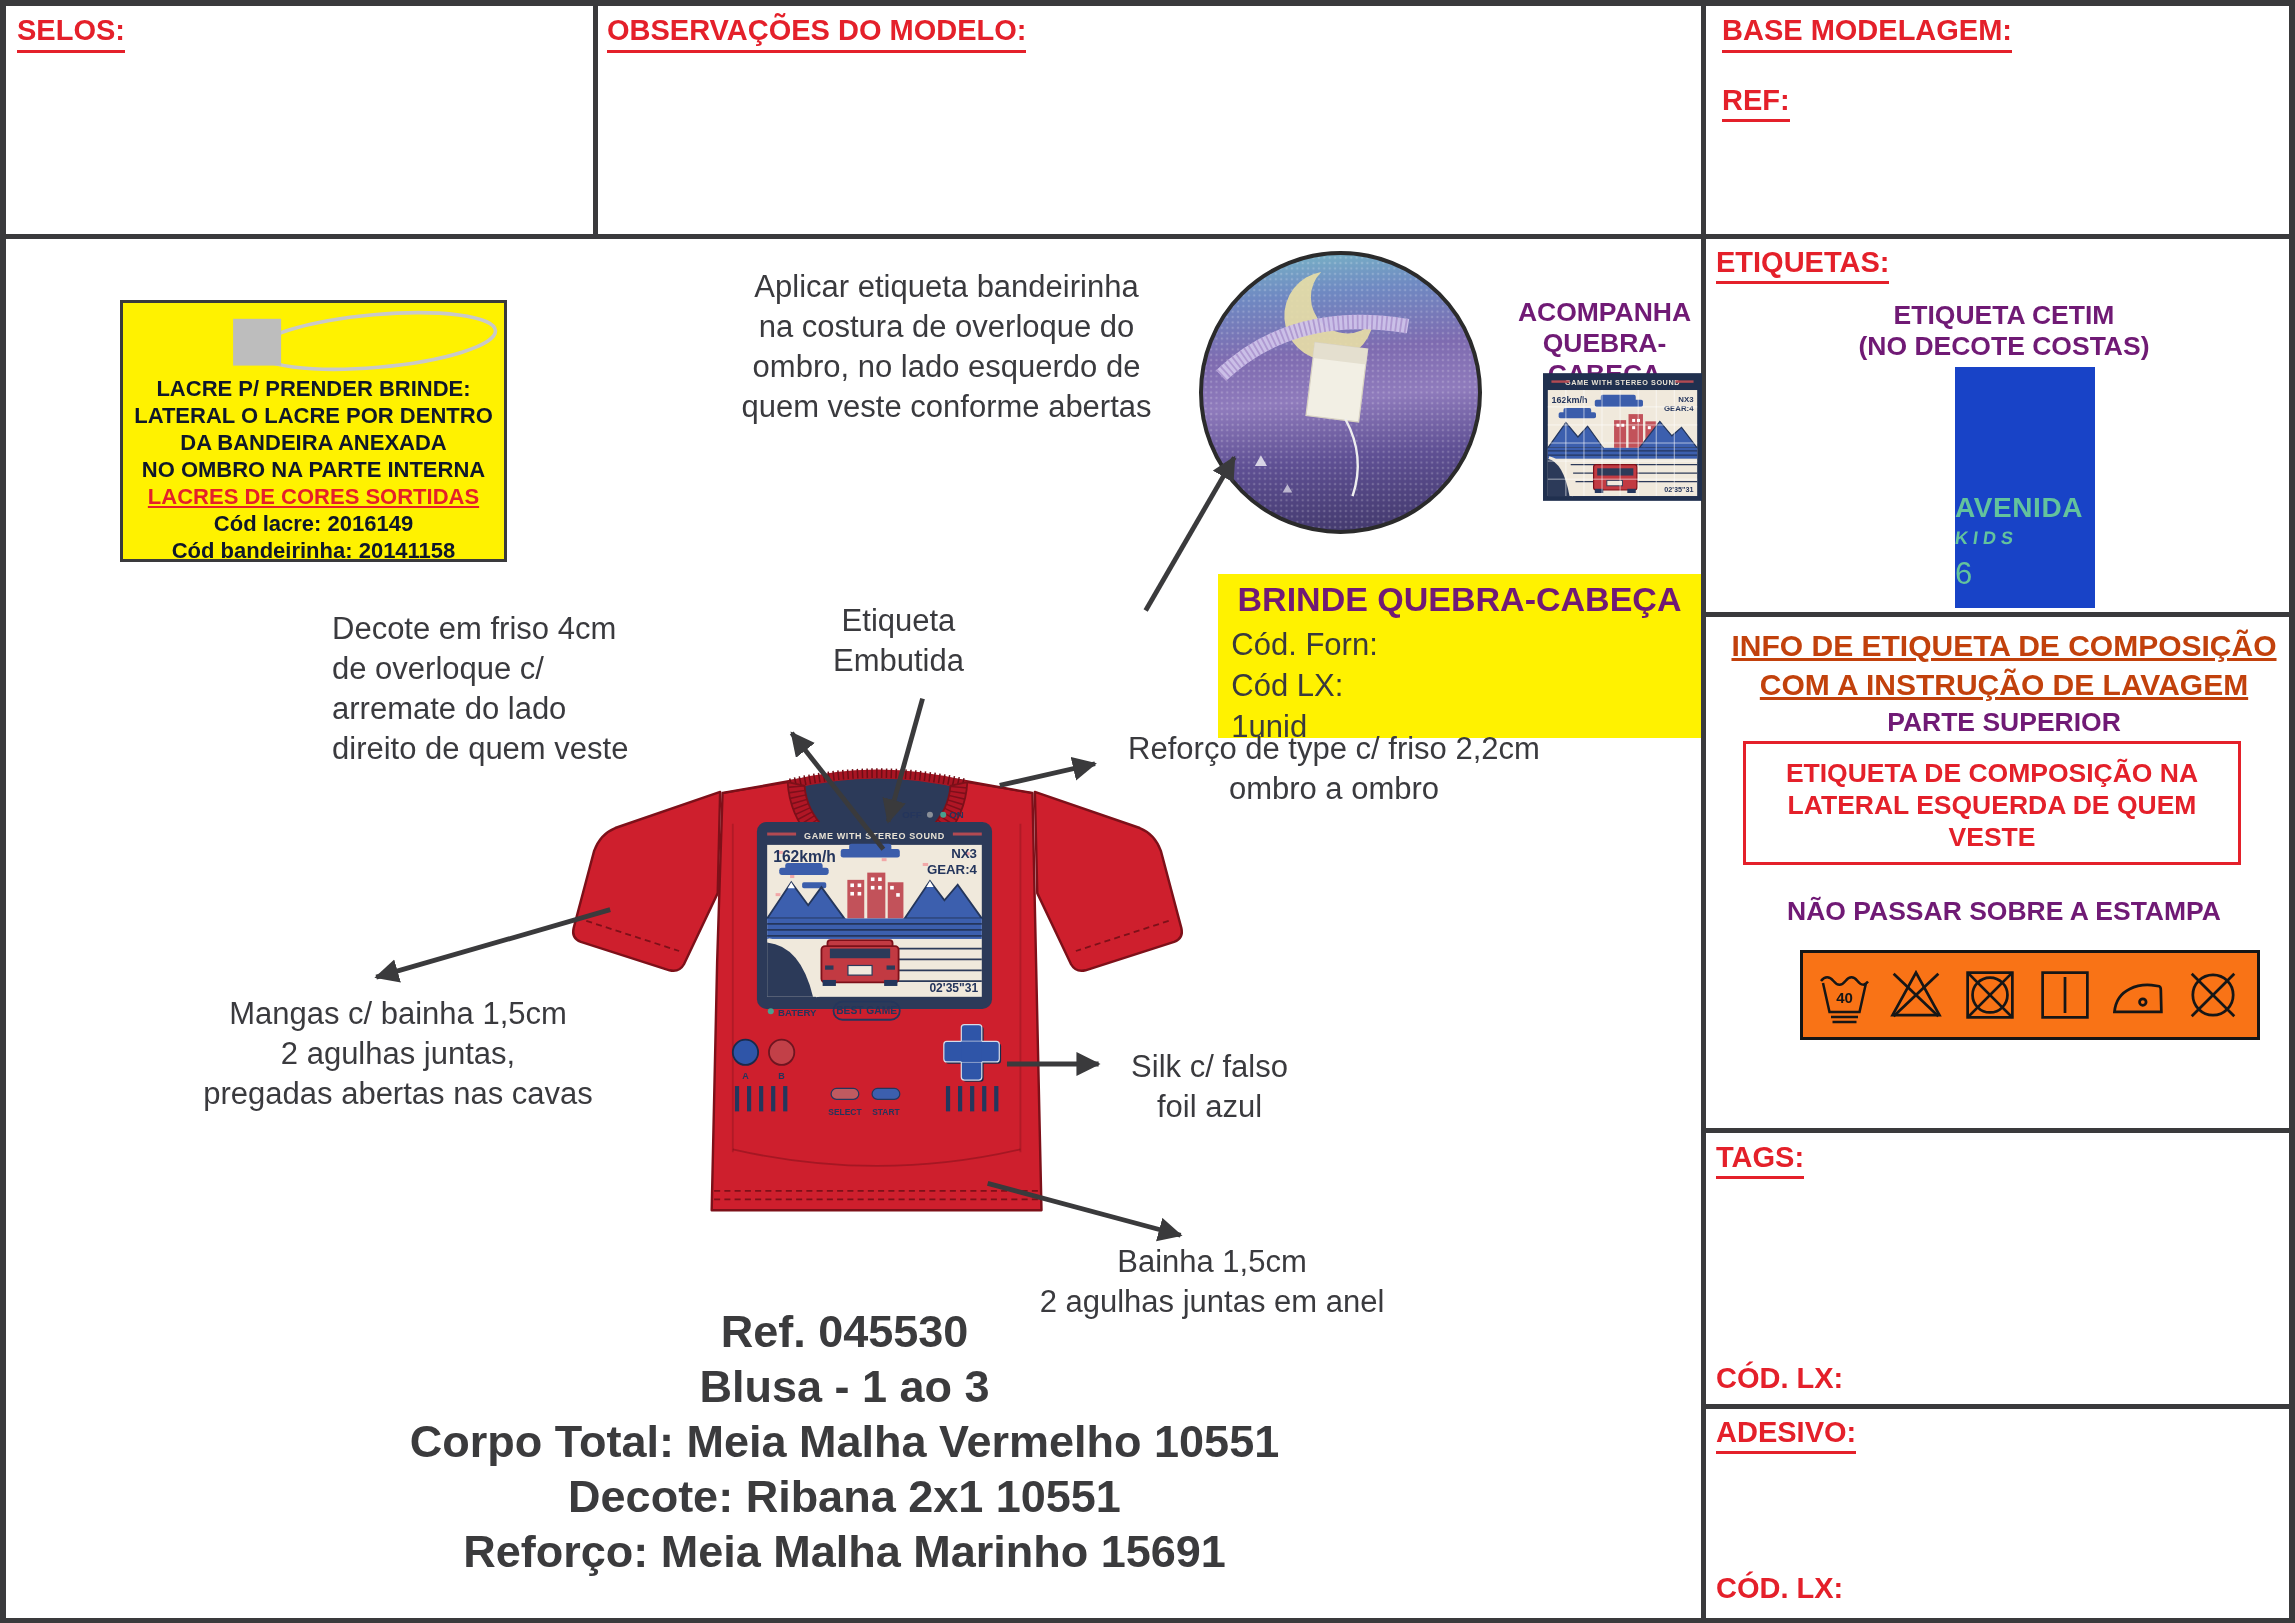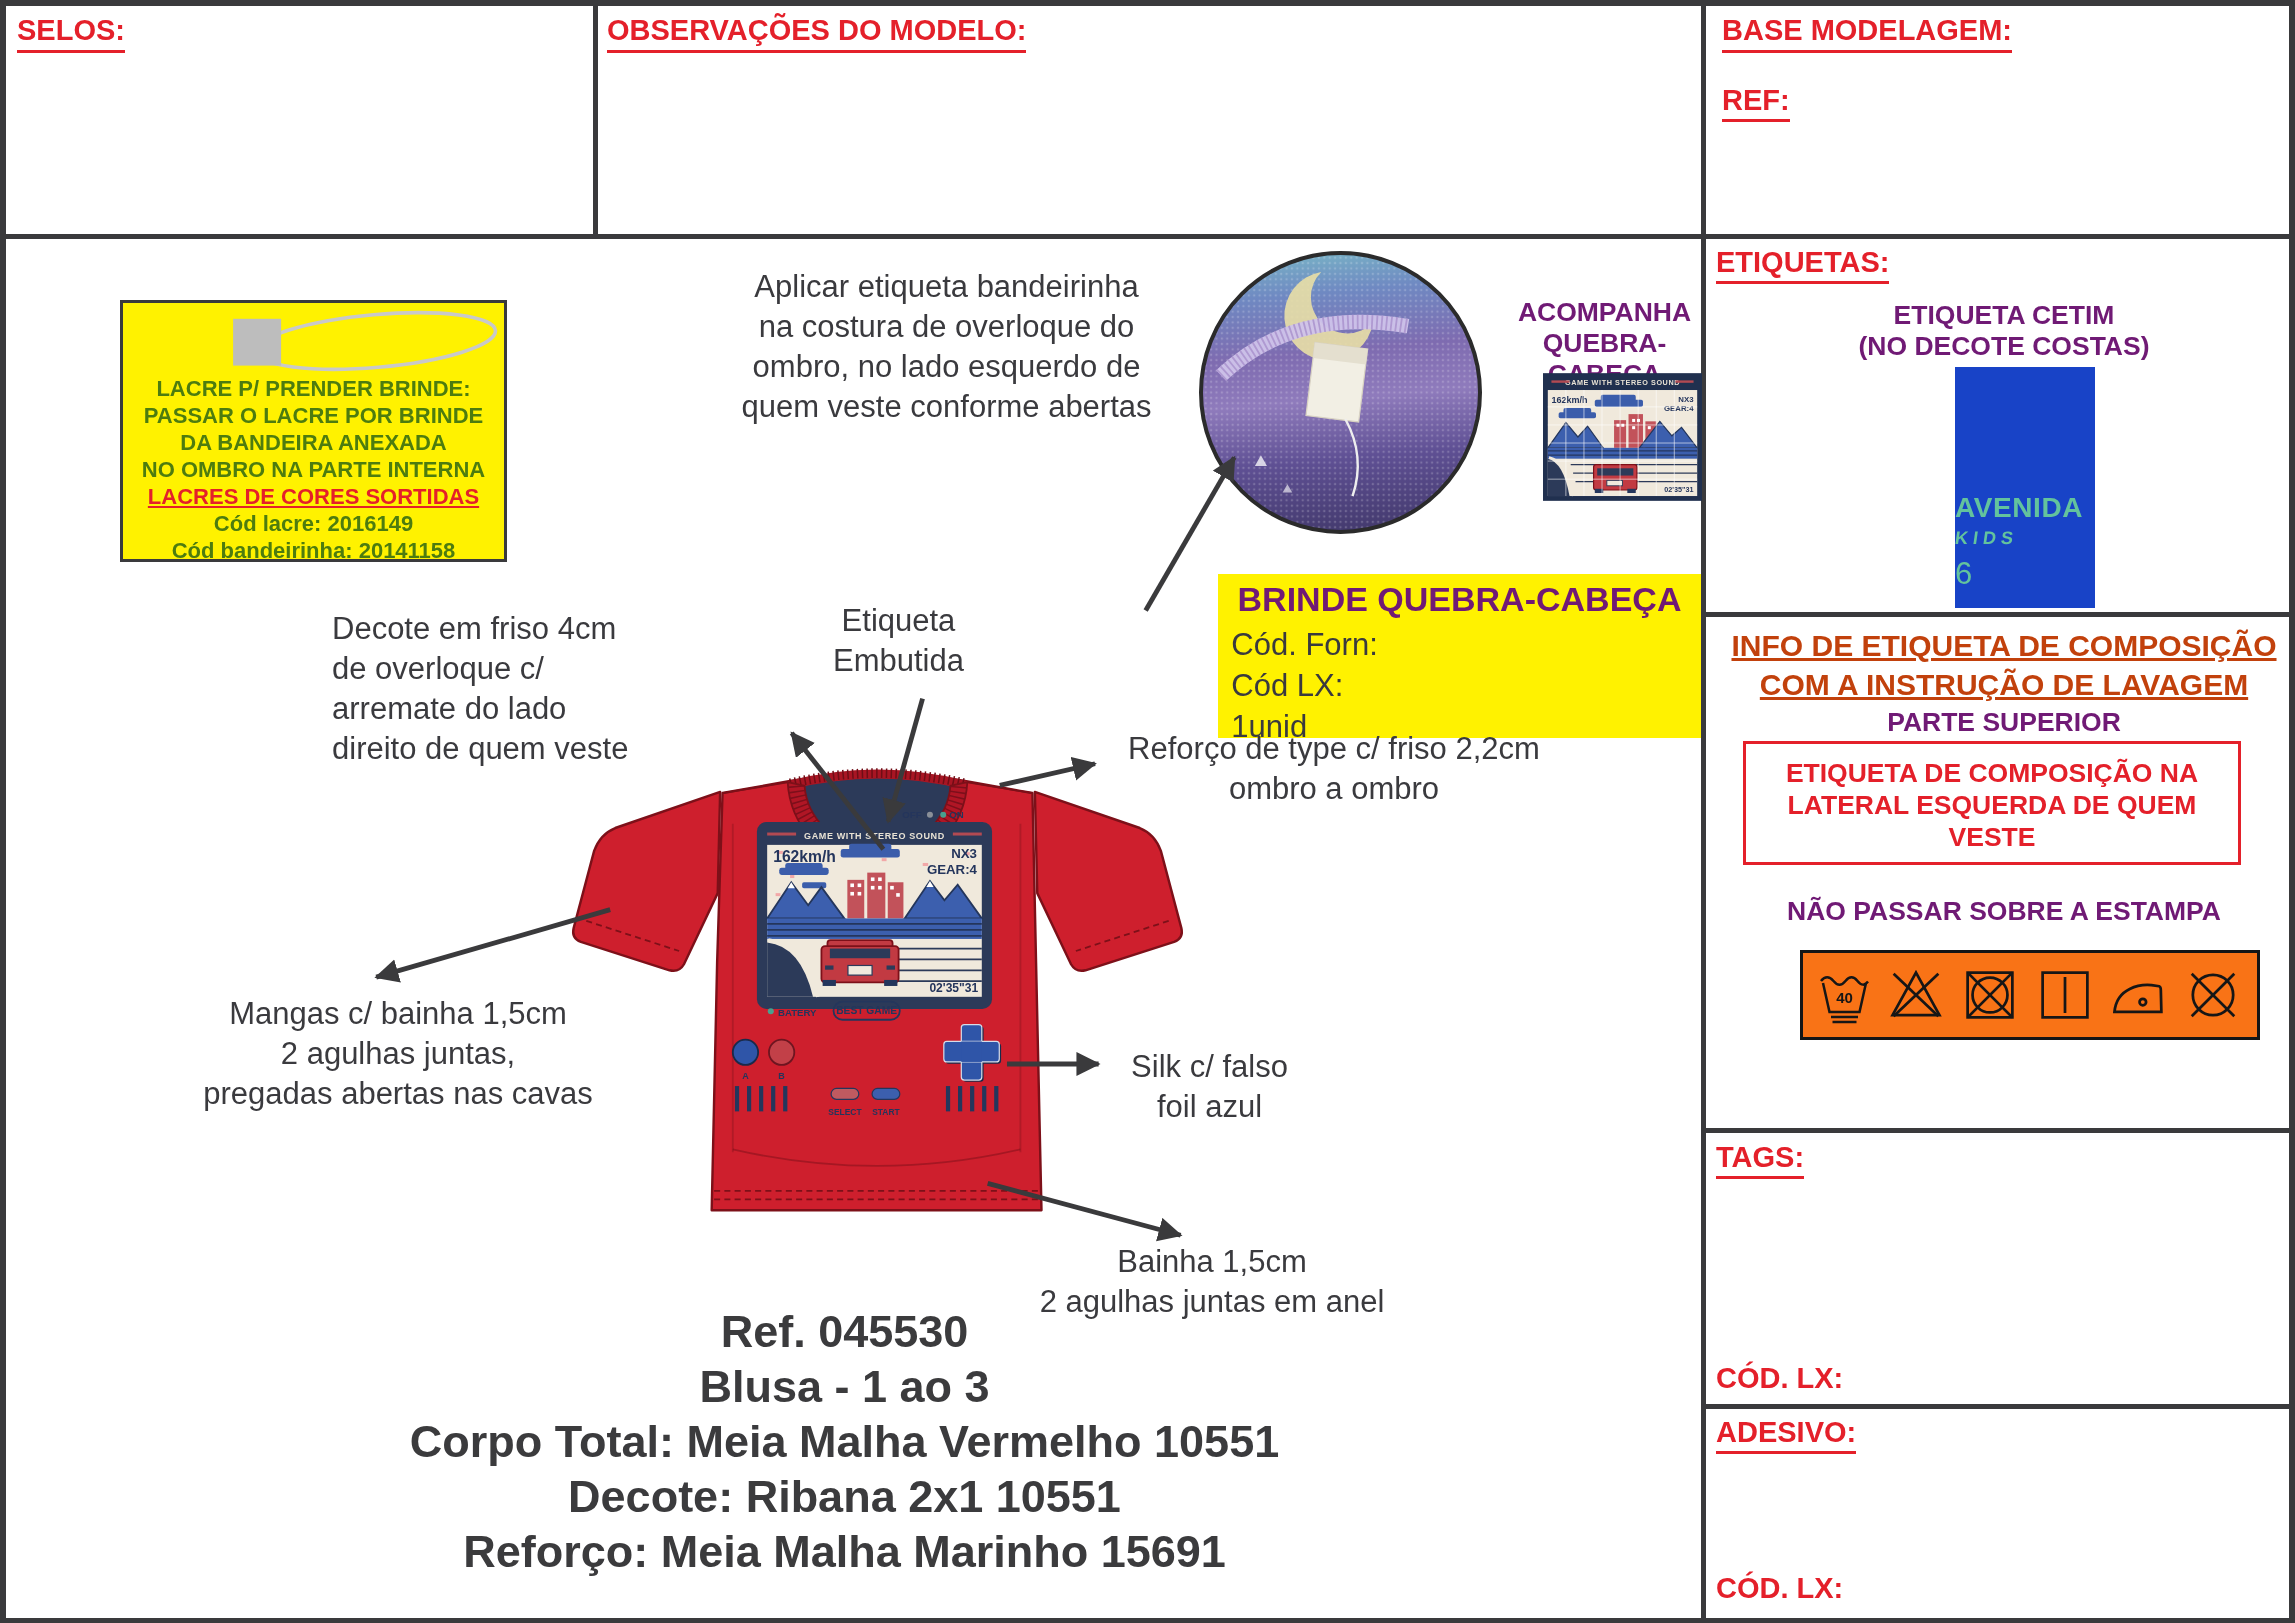--- a/index.html
+++ b/index.html
@@ -7,21 +7,21 @@
         font-family:"Liberation Sans", sans-serif;color:#3a3a3e;overflow:hidden;
         box-sizing:border-box;border:6px solid #3a3a3c;}
   .abs{position:absolute;}
   .line{position:absolute;background:#3a3a3c;}
   .redhead{color:#e4202a;font-weight:bold;font-size:29px;}
   .redhead span{border-bottom:3.6px solid #e4202a;padding-bottom:2.4px;display:inline-block;}
   .note{font-size:31px;line-height:40px;color:#3a3a3e;}
   .center{text-align:center;}
   .yellow{background:#fff200;}
   .darkbold{font-weight:bold;color:#701a75;}
-  .lacre-line{font-size:22px;font-weight:bold;line-height:27px;color:#4d7c0f;text-align:center;}
+  .lacre-line{font-size:22px;font-weight:bold;line-height:27px;color:#0f172a;text-align:center;}
   .lacre-red{color:#e4202a;text-decoration:underline;}
   .refblock{font-size:45px;font-weight:bold;line-height:55px;color:#3b3b3d;text-align:center;}
   .colcenter{left:1706px;width:584px;text-align:center;}
   .compbox{border:3px solid #e4202a;color:#e4202a;font-weight:bold;font-size:26.5px;line-height:32px;text-align:center;}
   .care{height:60px;width:auto;}
   .care path,.care line,.care circle,.care rect{stroke:#161616;stroke-width:5;fill:none;}
   .care text{fill:#161616;font-size:30px;font-weight:bold;stroke:none;font-family:"Liberation Sans",sans-serif;}
   .label-blue{background:#1843c7;color:#63c39d;text-align:left;}
   svg text{font-family:"Liberation Sans",sans-serif;}
   .flagphoto{border-radius:50%;border:4.8px solid #2b2b2b;overflow:hidden;
@@ -46,21 +46,21 @@
   <div class="abs redhead" style="left:1716px;top:8.4px;"><span>BASE MODELAGEM:</span></div>
   <div class="abs redhead" style="left:1716px;top:78px;"><span>REF:</span></div>
 
   <div class="abs yellow" style="left:114px;top:294px;width:381px;height:256px;border:3px solid #3a3a3c;">
     <svg class="abs" style="left:0;top:4.8px;" width="381" height="66" viewBox="0 0 632 110">
       <ellipse cx="420" cy="55" rx="200" ry="44" fill="none" stroke="#c9c9c9" stroke-width="6" transform="rotate(-5 420 55)"></ellipse>
       <rect x="182" y="18" width="80" height="78" fill="#bdbdbd"></rect>
     </svg>
     <div class="abs" style="left:0;top:72px;width:381px;">
       <div class="lacre-line">LACRE P/ PRENDER BRINDE:</div>
-      <div class="lacre-line">PASSAR O LACRE POR BRINDE</div>
+      <div class="lacre-line">LATERAL O LACRE POR DENTRO</div>
       <div class="lacre-line">DA BANDEIRA ANEXADA</div>
       <div class="lacre-line">NO OMBRO NA PARTE INTERNA</div>
       <div class="lacre-line lacre-red">LACRES DE CORES SORTIDAS</div>
       <div class="lacre-line">Cód lacre: 2016149</div>
       <div class="lacre-line">Cód bandeirinha: 20141158</div>
     </div>
   </div>
 
   <div class="abs note center" style="left:669px;top:261px;width:543px;">
     <div>Aplicar etiqueta bandeirinha</div>

